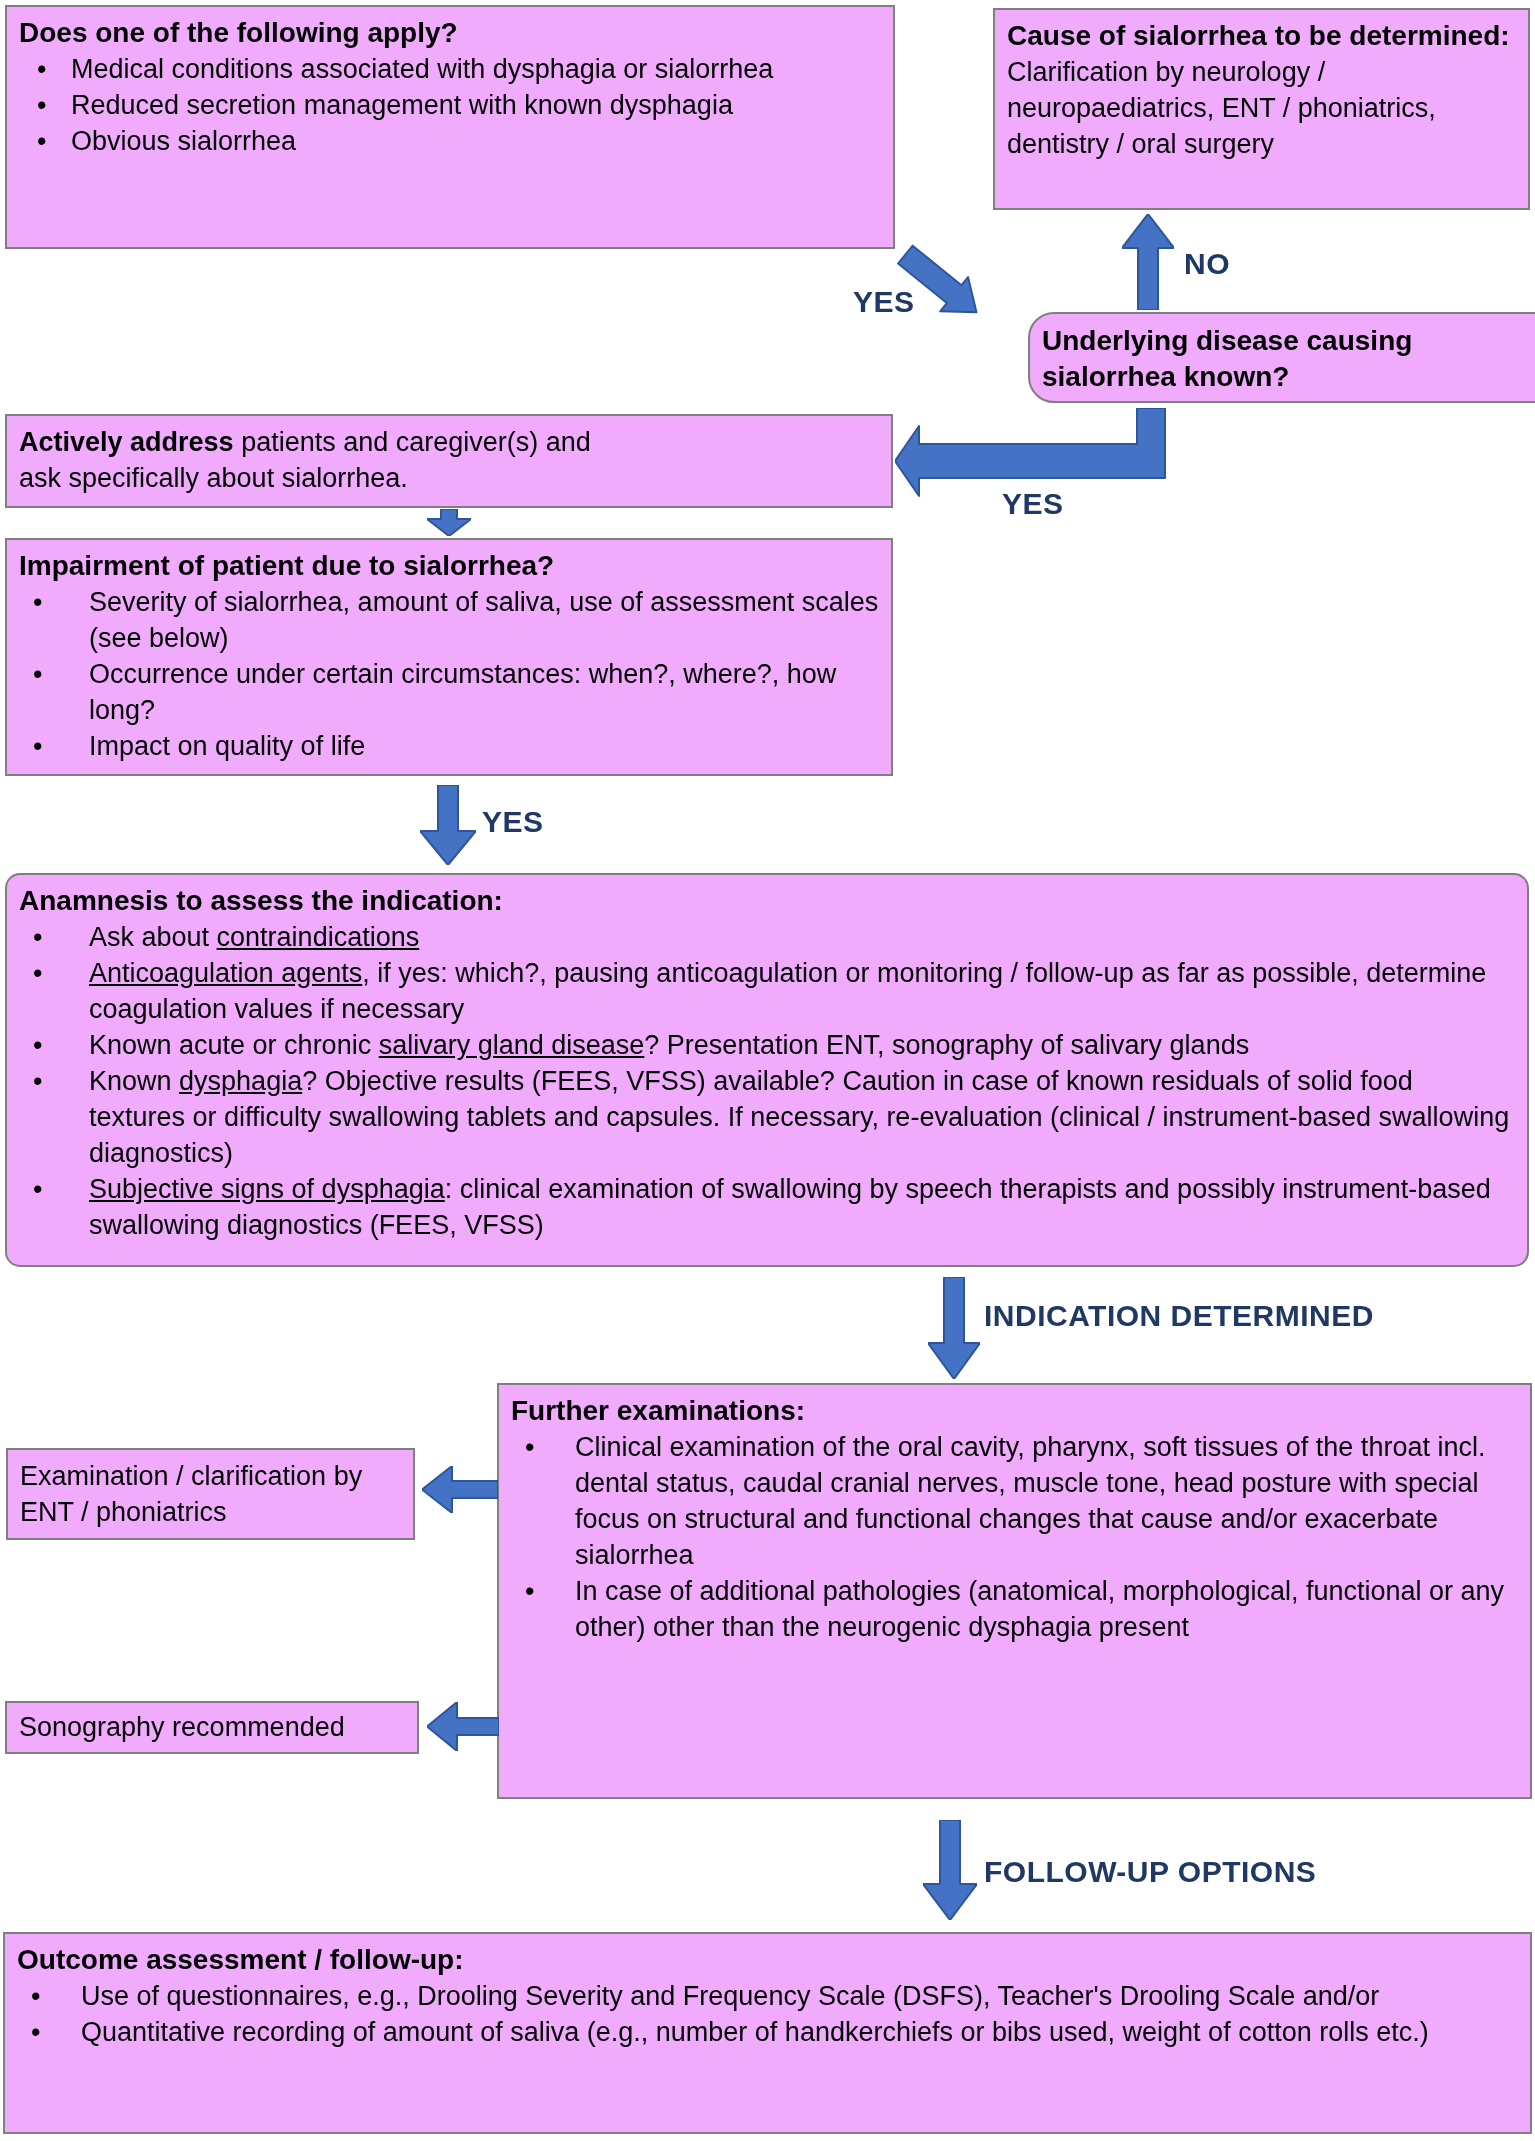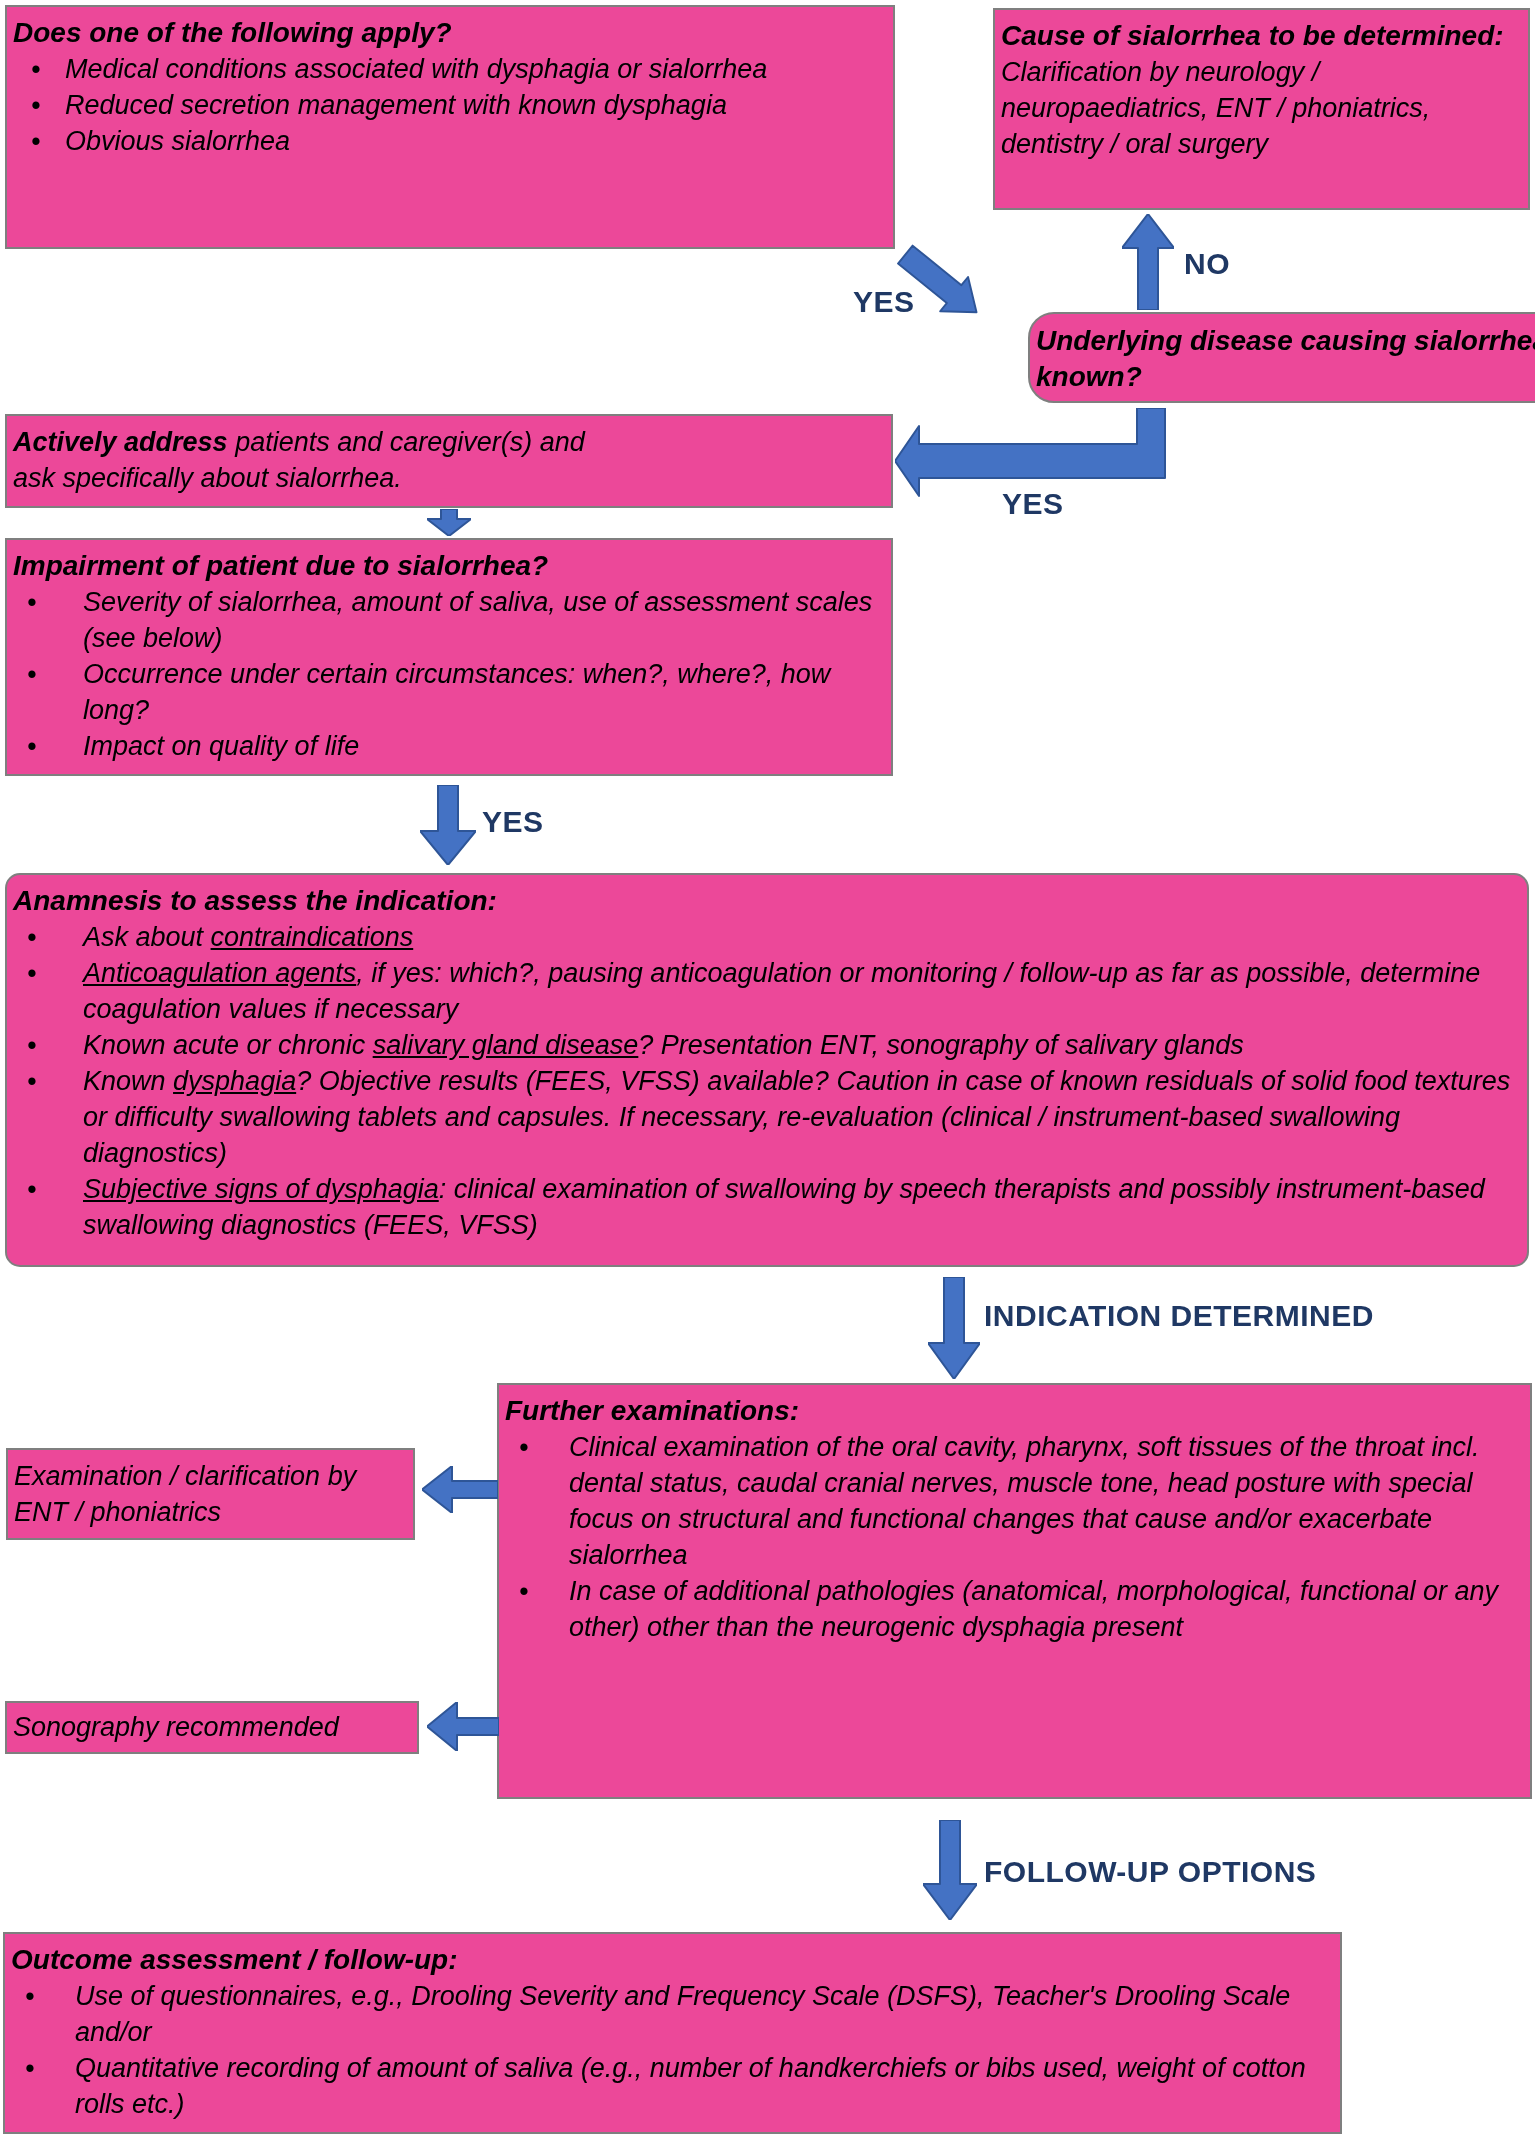--- a/index.html
+++ b/index.html
@@ -8,26 +8,25 @@
     width:1535px;
     height:2141px;
     background:var(--background,#fff);
     font-family:"Liberation Sans","DejaVu Sans",sans-serif;
     color:var(--text,#000);
     overflow:hidden;
   }
   .fbox{
     position:absolute;
     box-sizing:border-box;
-    background:#ec4899;
+    background:#f0abfc;
     border:2px solid var(--box-border,#7f7f7f);
-    padding:8px 6px;
+    padding:8px 12px;
     font-size:27px;
     line-height:36px;
-    font-style:italic;
   }
   .btitle{font-weight:bold;font-size:28px;line-height:36px;}
   .fbox ul{margin:0;padding:0;list-style:none;}
   .fbox li{position:relative;}
   .indent-sm li{padding-left:52px;}
   .indent-sm li::before{content:"\2022";position:absolute;left:18px;}
   .indent-lg li{padding-left:70px;}
   .indent-lg li::before{content:"\2022";position:absolute;left:14px;}
   .indent-md li{padding-left:64px;}
   .indent-md li::before{content:"\2022";position:absolute;left:14px;}
@@ -146,21 +145,21 @@
   </div>
   <svg class="arrow" style="left:427px;top:1702px;" width="72" height="49" viewBox="0 0 72 49">
     <polygon points="72,16 72,33 30,33 30,49 0,24.5 30,0 30,16"></polygon>
   </svg>
 
   <svg class="arrow" style="left:923px;top:1820px;" width="54" height="100" viewBox="0 0 54 100">
     <polygon points="17,0 37,0 37,64 54,64 27,100 0,64 17,64"></polygon>
   </svg>
   <div class="flow-label" style="left:984px;top:1856px;">FOLLOW-UP OPTIONS</div>
 
-  <div class="fbox indent-md" style="left:3px;top:1932px;width:1339px;height:202px;">
+  <div class="fbox indent-md" style="left:3px;top:1932px;width:1529px;height:202px;">
     <div class="btitle">Outcome assessment / follow-up:</div>
     <ul>
       <li>Use of questionnaires, e.g., Drooling Severity and Frequency Scale (DSFS), Teacher's Drooling Scale and/or</li>
       <li>Quantitative recording of amount of saliva (e.g., number of handkerchiefs or bibs used, weight of cotton rolls etc.)</li>
     </ul>
   </div>
 
 </div>
 
 </body></html>

